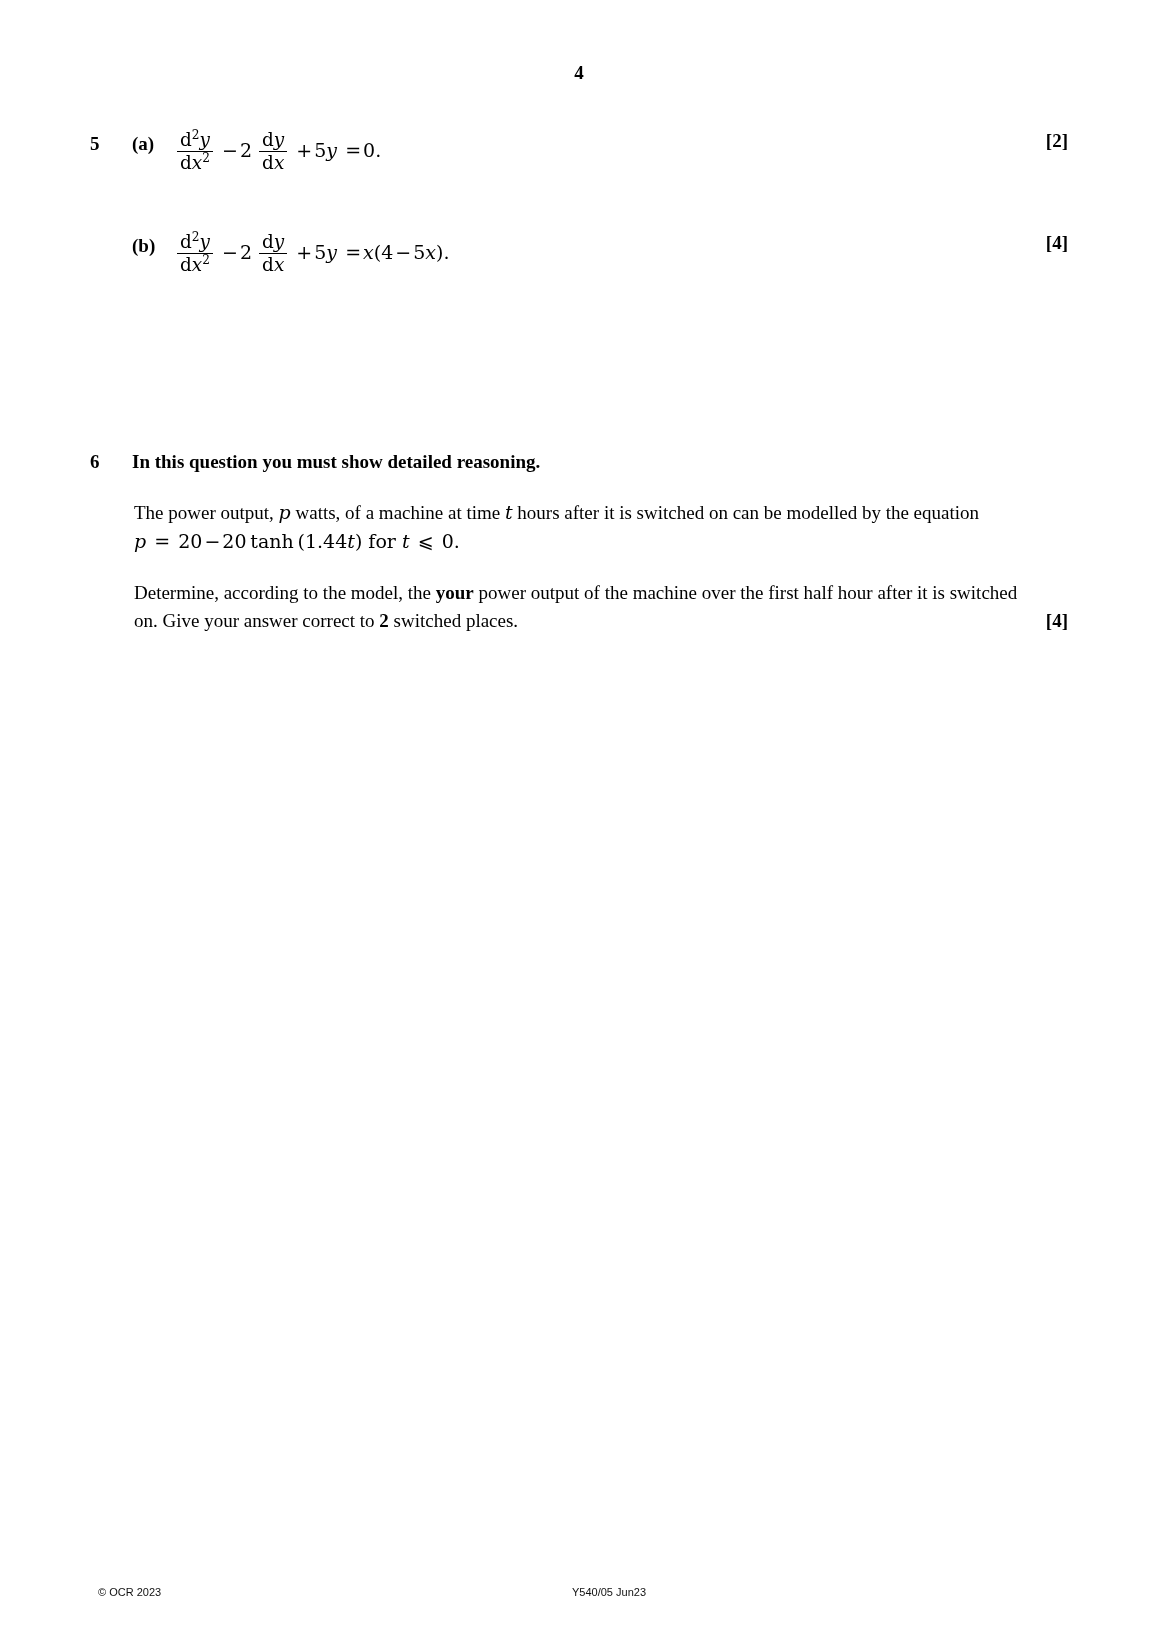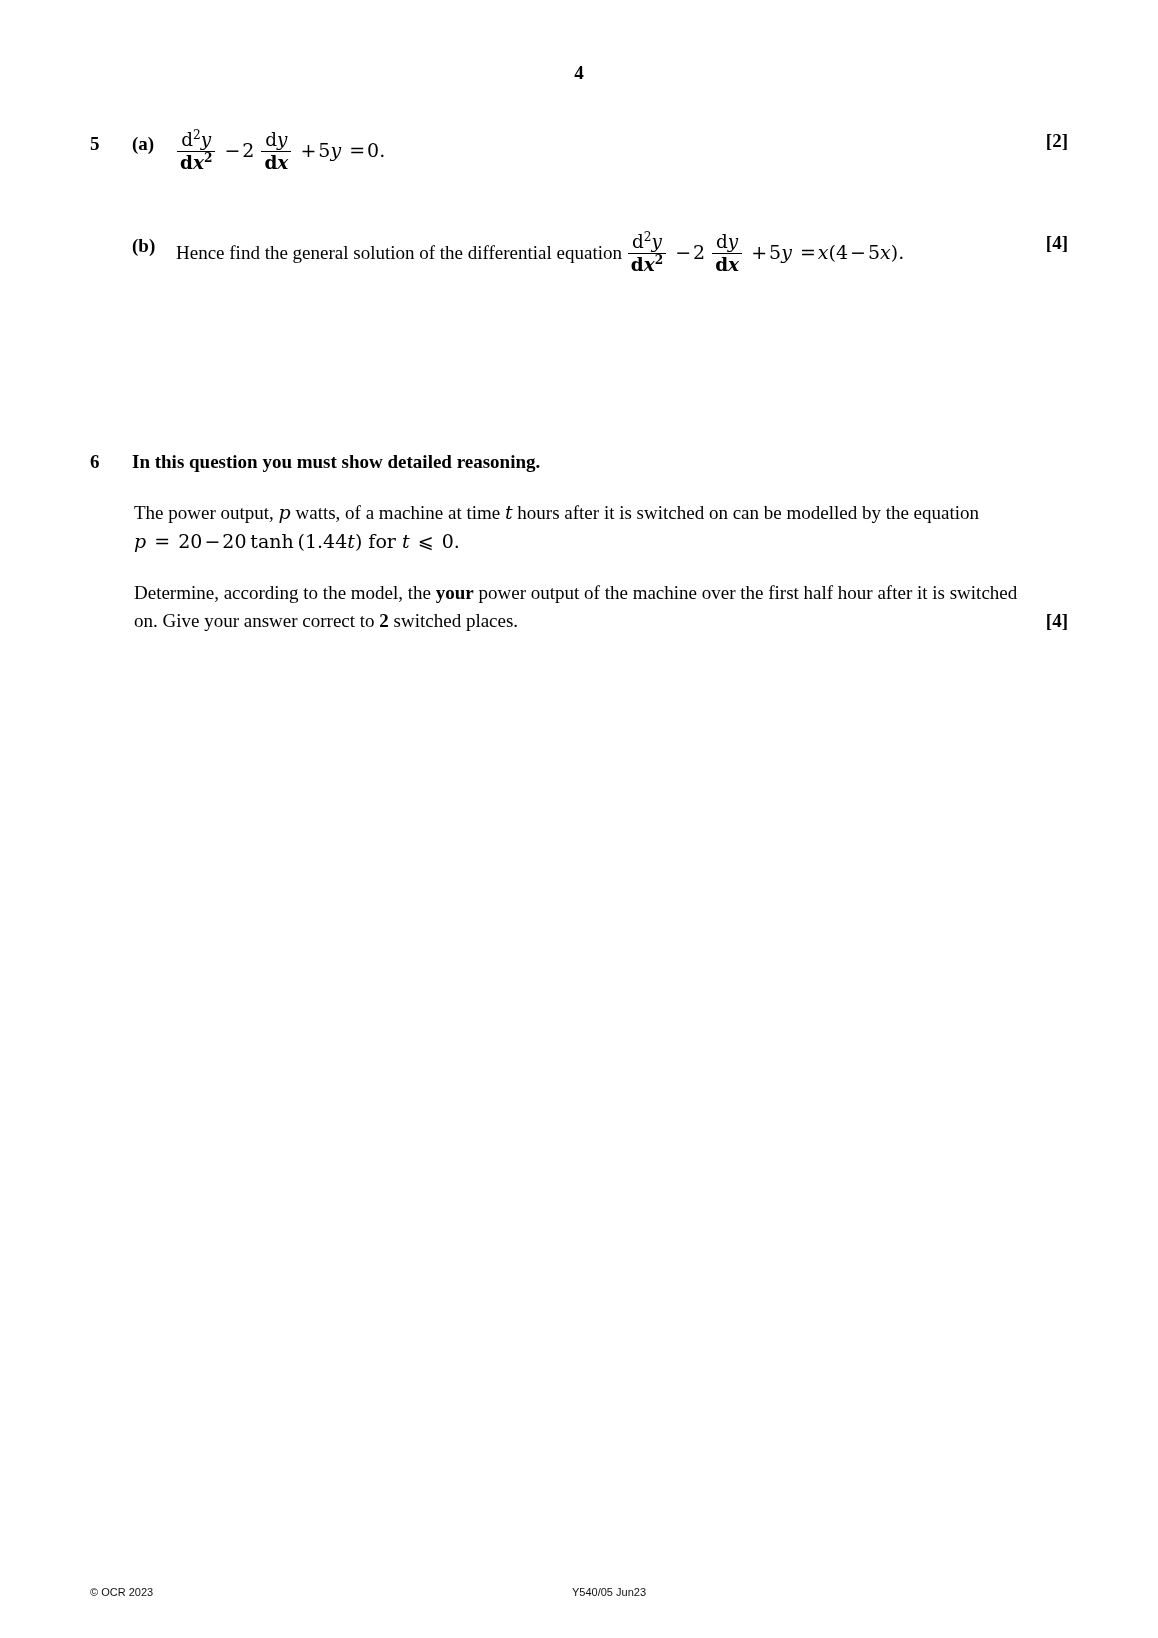--- a/index.html
+++ b/index.html
@@ -102,21 +102,20 @@
     padding: 0 3px;
   }
   .frac .bar {
     display: block;
     border-top: 1.2px solid #000;
     margin: 1px 0;
   }
   .frac .bot {
     display: block;
     padding: 0 3px;
-    font-weight: bold;
   }
   sup.en {
     font-size: 0.66em;
     font-style: normal;
     vertical-align: super;
     line-height: 0;
   }
 
   .eqline { white-space: nowrap; }
 
@@ -152,21 +151,21 @@
     position: absolute;
     bottom: 52px;
     left: 90px;
     right: 90px;
     font-family: "Liberation Sans", sans-serif;
     font-size: 11px;
     color: #111;
   }
   .footer .left {
     position: absolute;
-    left: 0;
+    left: 8px;
   }
   .footer .center {
     position: absolute;
     left: 0;
     width: 100%;
     text-align: center;
     padding-left: 30px;
   }
 </style>
 </head>
@@ -202,21 +201,20 @@
       <div class="marks">[2]</div>
     </div>
   </div>
 
   <div class="qblock" id="q5b">
     <div class="qrow">
       <div class="qnum"></div>
       <div class="qpart">(b)</div>
       <div class="qbody">
         <span class="eqline">
-          <span>Hence find the general solution of the differential equation</span>
           <span class="math">
             <span class="frac">
               <span class="top"><span class="up">d</span><sup class="en">2</sup><span>y</span></span>
               <span class="bar"></span>
               <span class="bot"><span class="up">d</span><span>x</span><sup class="en">2</sup></span>
             </span>
             <span class="op">−</span><span class="num">2</span>
             <span class="frac">
               <span class="top"><span class="up">d</span><span>y</span></span>
               <span class="bar"></span>

